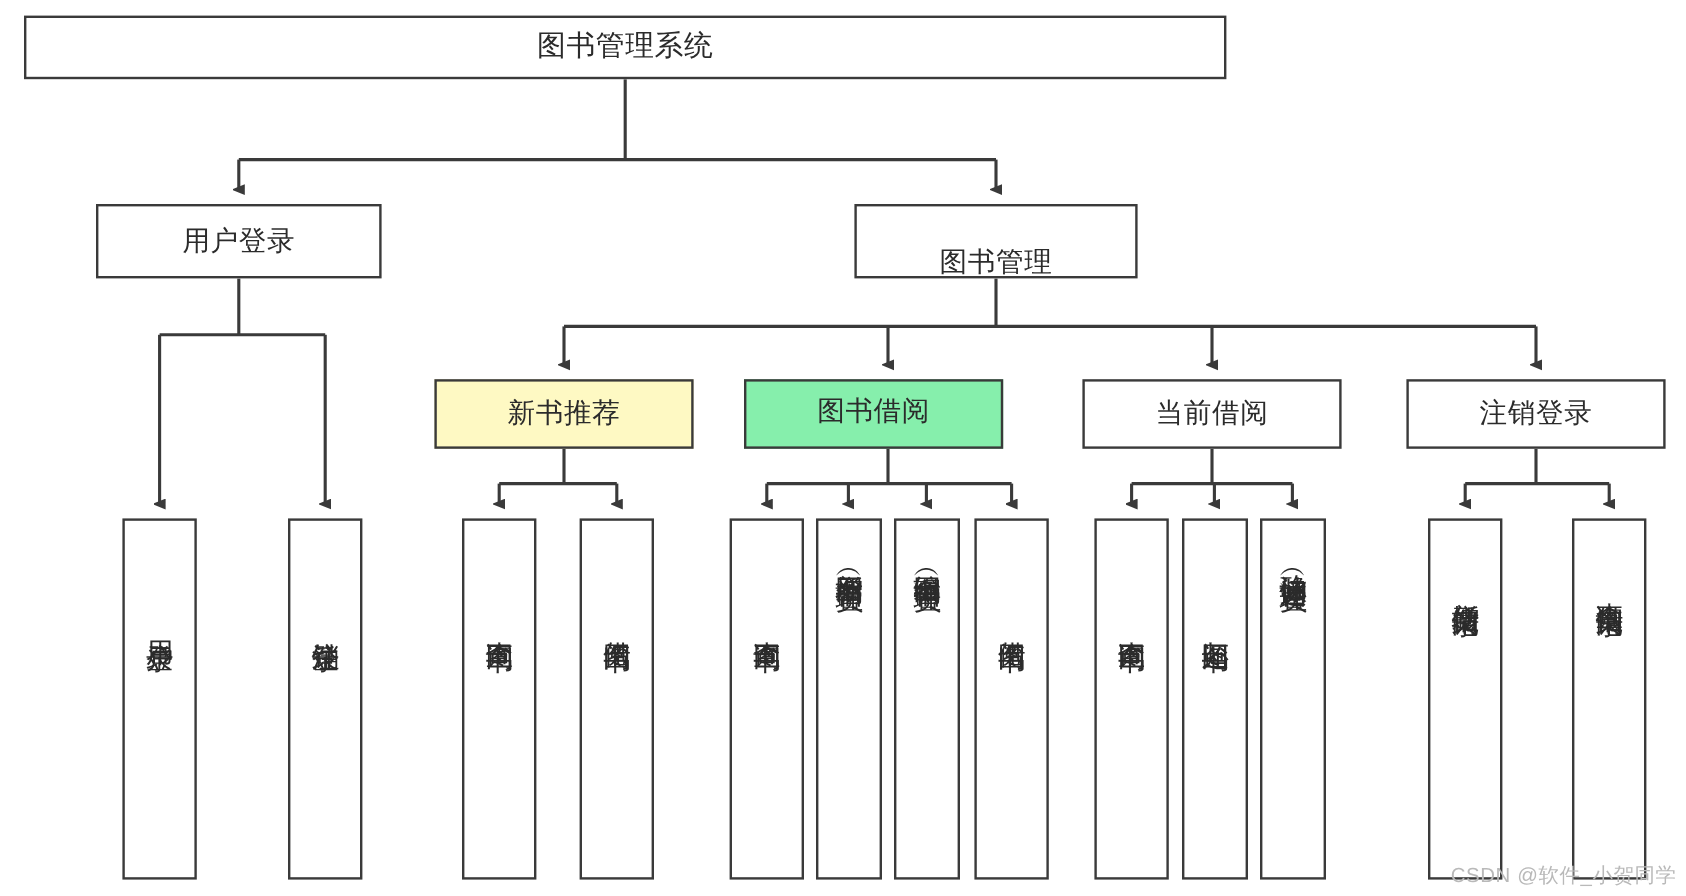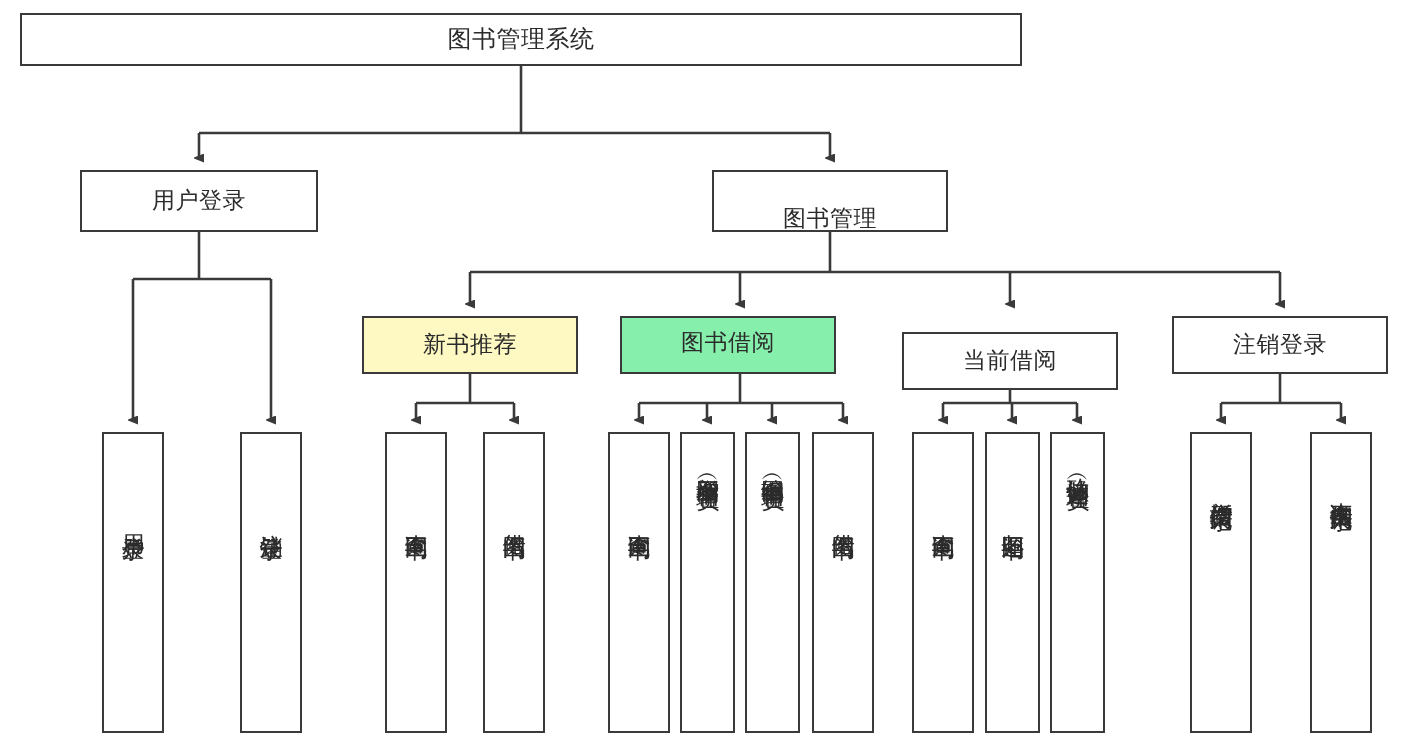--- a/index.html
+++ b/index.html
@@ -144,21 +144,21 @@
       </div>
       <div class="node horizontal" style="left: 712px; top: 170px; width: 236px; height: 62px; border-color: rgb(58, 58, 58); background: rgb(255, 255, 255); color: rgb(43, 43, 43); align-items: flex-end;">
         <span class="label">图书管理</span>
       </div>
       <div class="node horizontal" style="left: 362px; top: 316px; width: 216px; height: 58px; border-color: rgb(58, 58, 58); background: #fef9c3; color: rgb(43, 43, 43);">
         <span class="label">新书推荐</span>
       </div>
       <div class="node horizontal" style="left: 620px; top: 316px; width: 216px; height: 58px; border-color: rgb(58, 58, 58); background: #86efac; color: rgb(43, 43, 43); font-family: Liberation Mono, monospace;">
         <span class="label">图书借阅</span>
       </div>
-      <div class="node horizontal" style="left: 902px; top: 332px; width: 216px; height: 58px; border-color: rgb(58, 58, 58); background: rgb(255, 255, 255); color: rgb(43, 43, 43);">
+      <div class="node horizontal" style="left: 902px; top: 316px; width: 216px; height: 58px; border-color: rgb(58, 58, 58); background: rgb(255, 255, 255); color: rgb(43, 43, 43);">
         <span class="label">当前借阅</span>
       </div>
       <div class="node horizontal" style="left: 1172px; top: 316px; width: 216px; height: 58px; border-color: rgb(58, 58, 58); background: rgb(255, 255, 255); color: rgb(43, 43, 43);">
         <span class="label">注销登录</span>
       </div>
       <div class="node vertical mid" style="left: 102px; top: 432px; width: 62px; height: 301px; border-color: rgb(58, 58, 58); background: rgb(255, 255, 255); color: rgb(43, 43, 43);">
         <span class="label">用户登录</span>
       </div>
       <div class="node vertical mid" style="left: 240px; top: 432px; width: 62px; height: 301px; border-color: rgb(58, 58, 58); background: rgb(255, 255, 255); color: rgb(43, 43, 43);">
         <span class="label">注销登录</span>
@@ -191,13 +191,14 @@
         <span class="label">确认归还（管理员）</span>
       </div>
       <div class="node vertical mid3" style="left: 1190px; top: 432px; width: 62px; height: 301px; border-color: rgb(58, 58, 58); background: rgb(255, 255, 255); color: rgb(43, 43, 43);">
         <span class="label">新增借阅记录</span>
       </div>
       <div class="node vertical mid3" style="left: 1310px; top: 432px; width: 62px; height: 301px; border-color: rgb(58, 58, 58); background: rgb(255, 255, 255); color: rgb(43, 43, 43);">
         <span class="label">查询借阅记录</span>
       </div>
     </div>
 
+  <div id="watermark">CSDN @软件_小贺同学</div>
 </div>
 
 </body></html>

